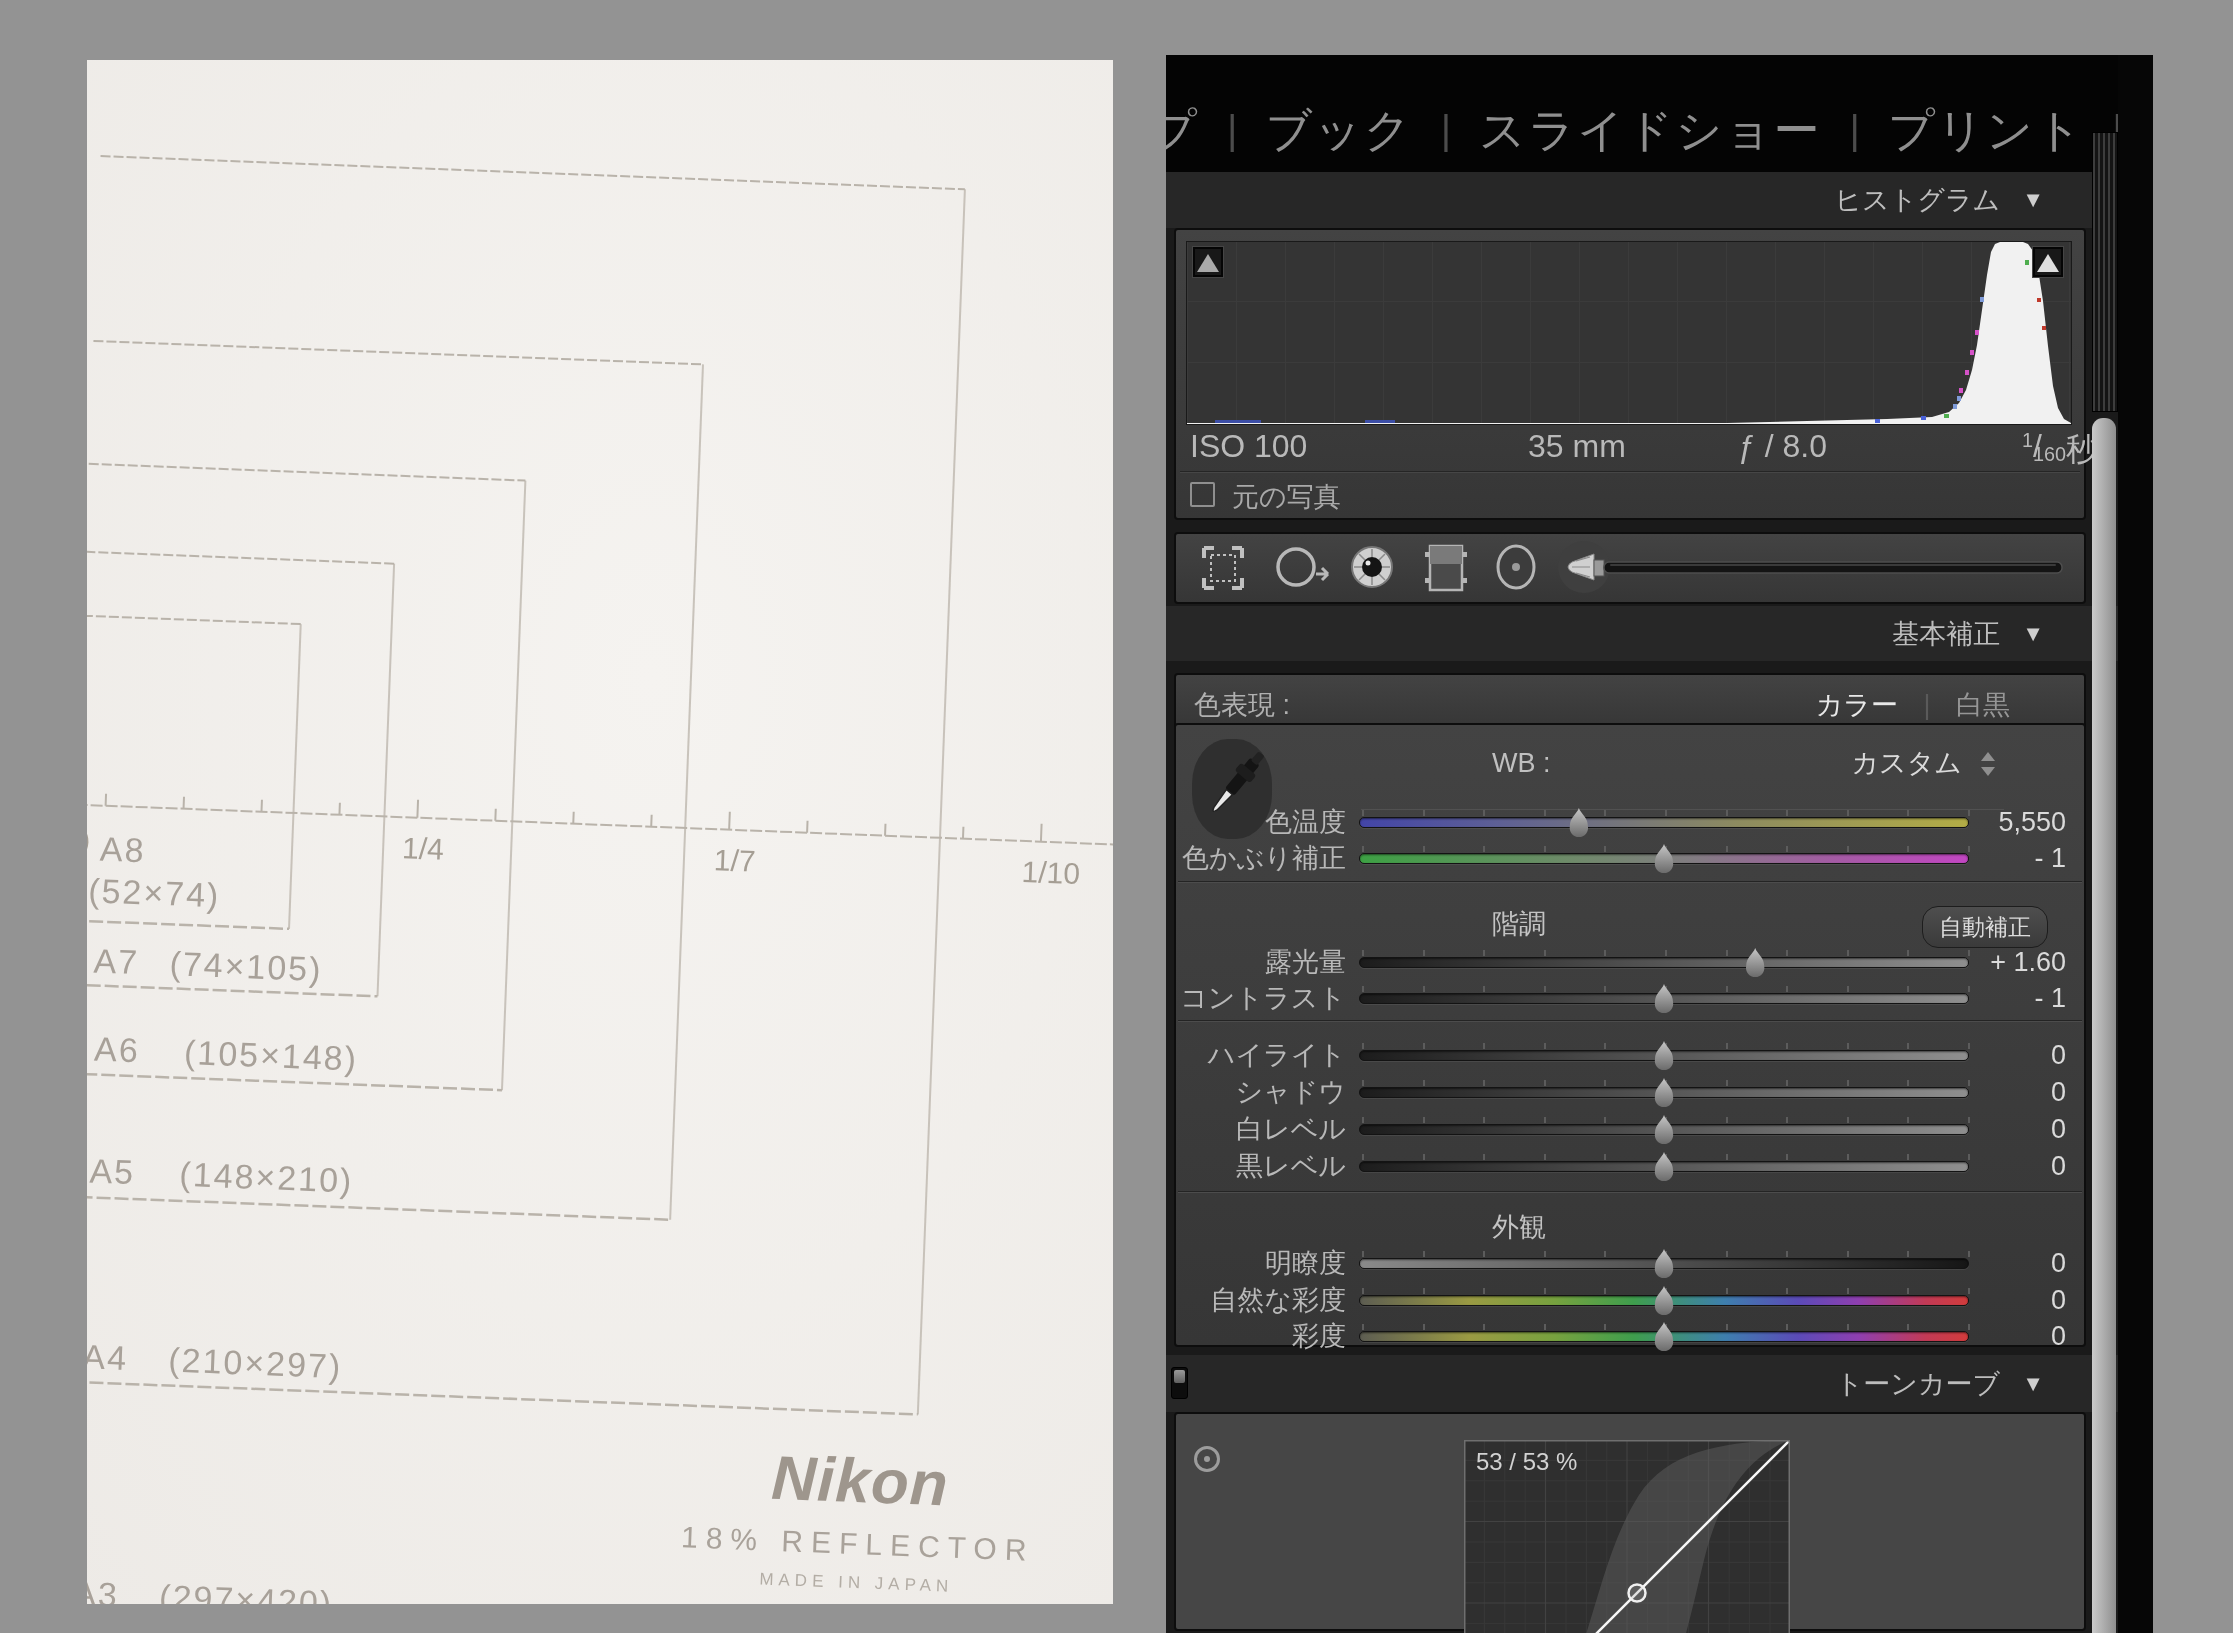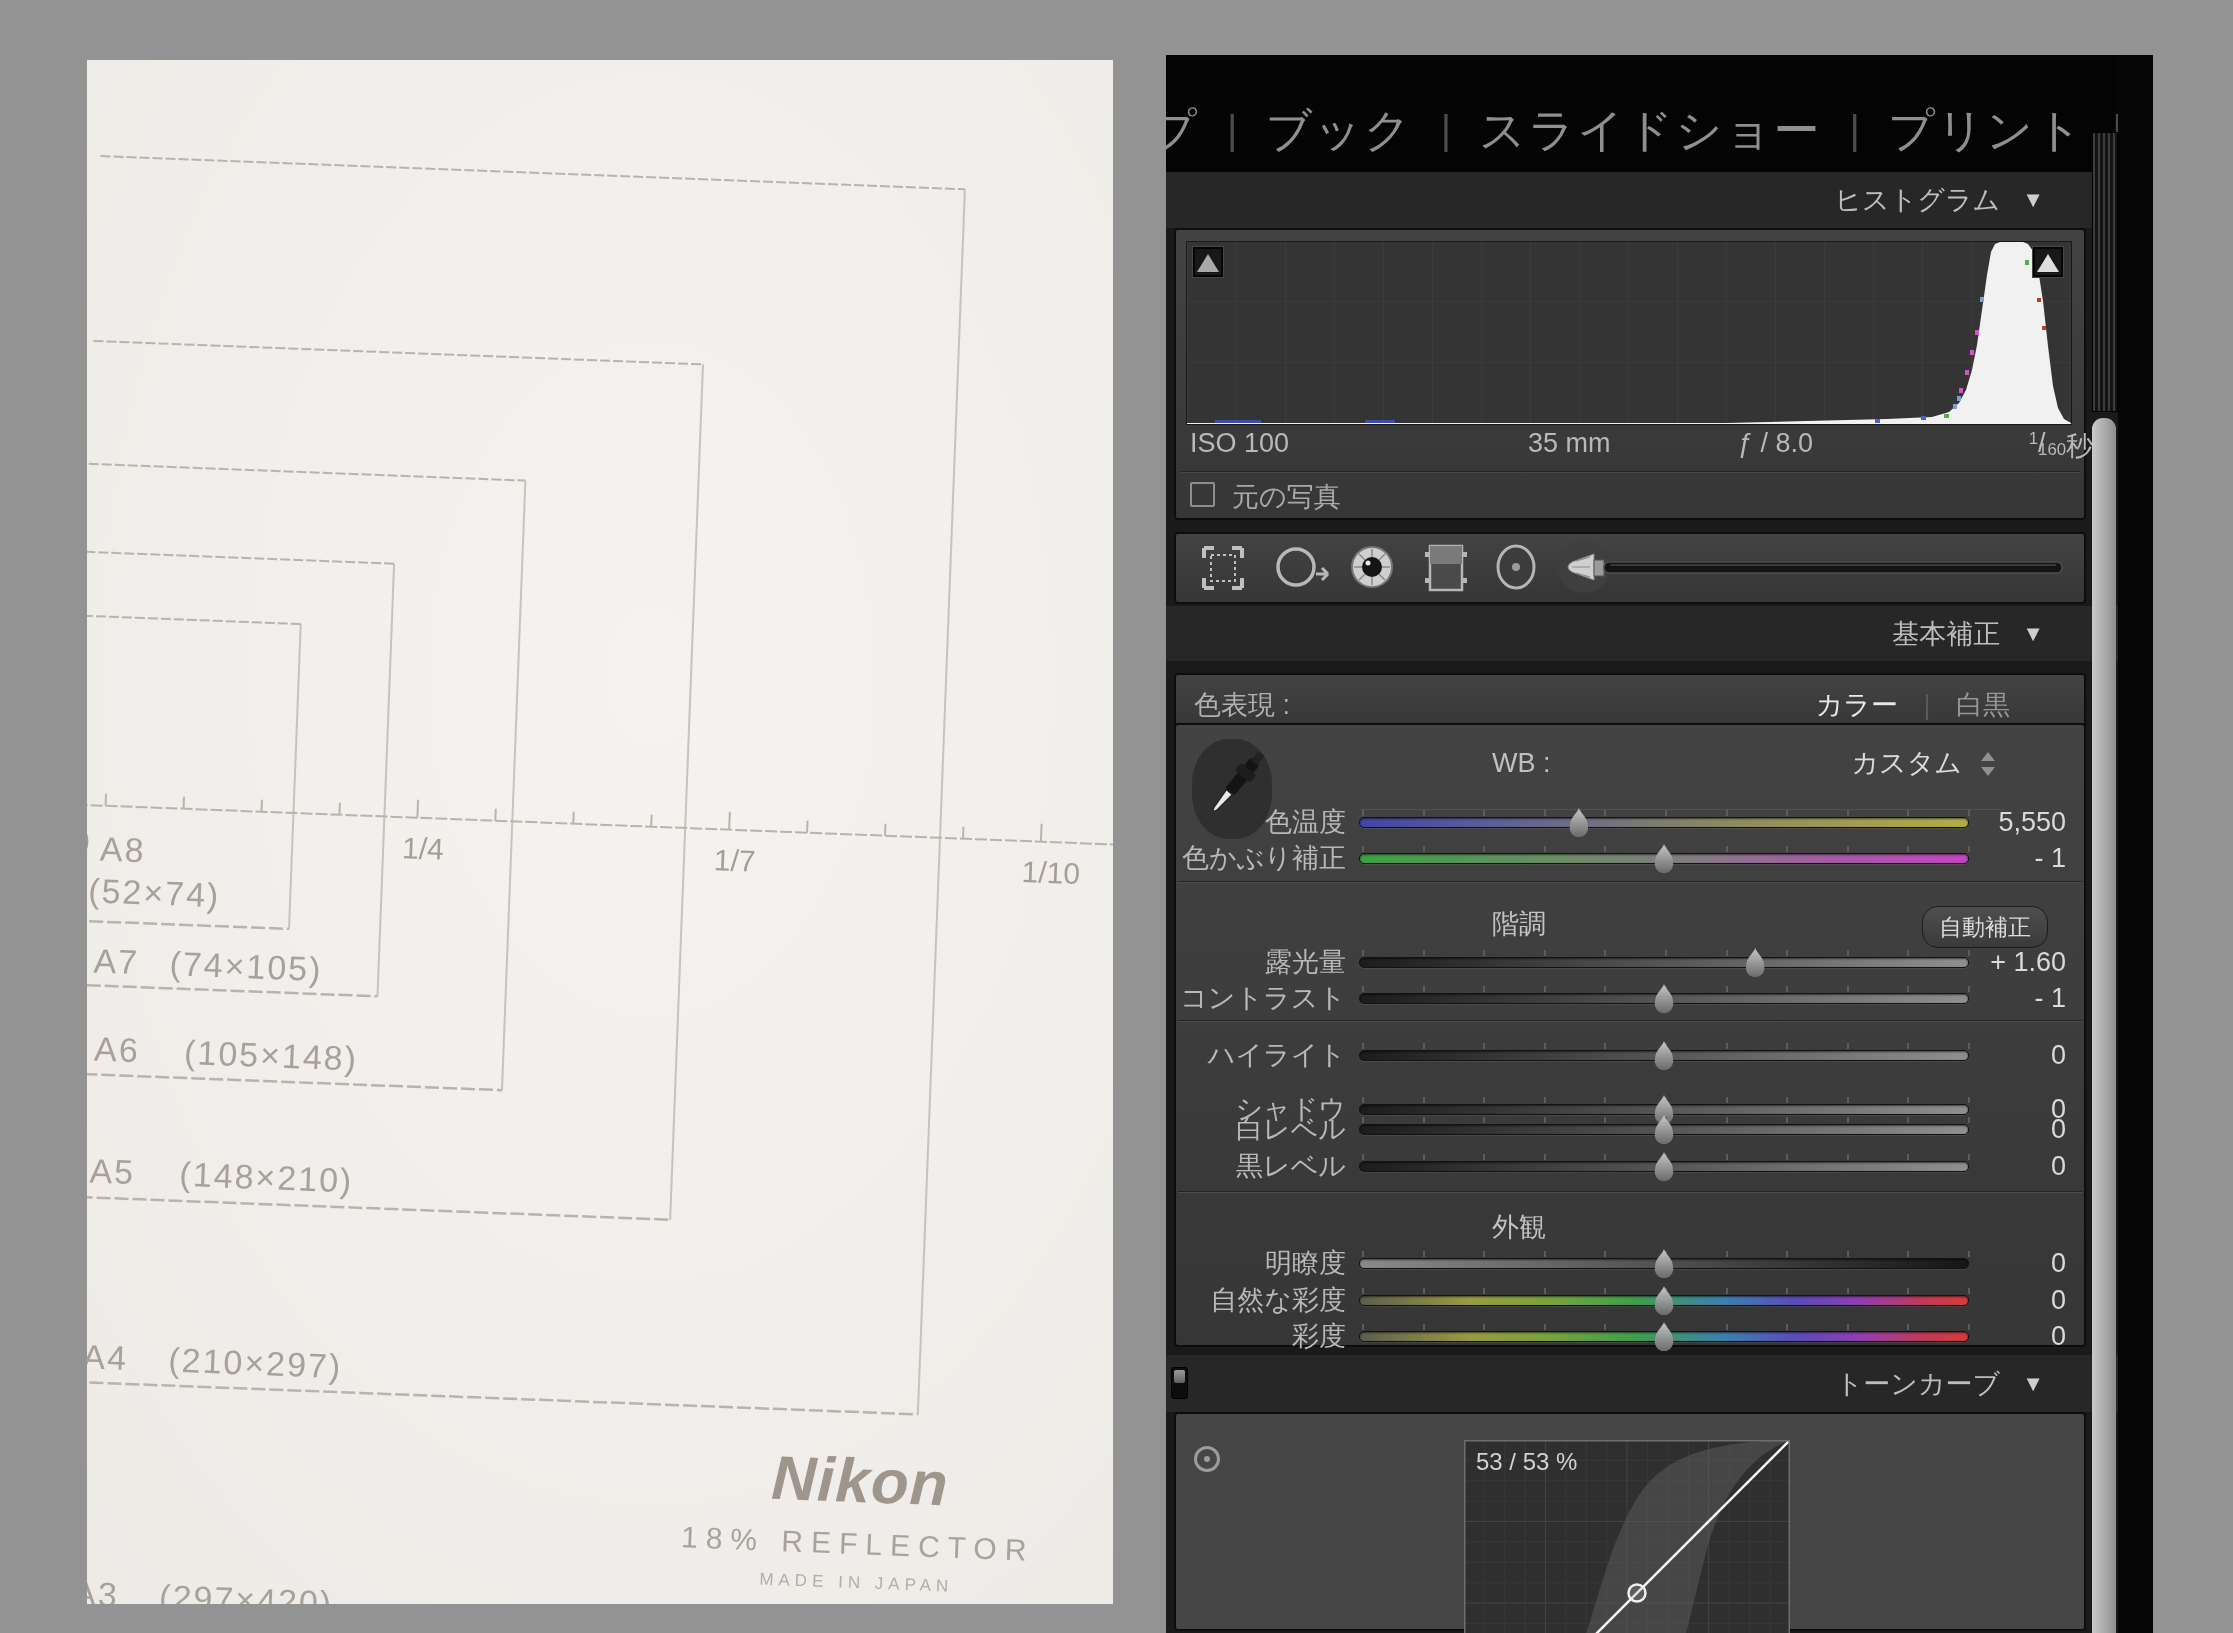--- a/index.html
+++ b/index.html
@@ -23,21 +23,21 @@
         border:2px solid #0d0d0d;border-radius:4px;}
   
   .hist-plot{position:absolute;left:10px;top:11px;width:886px;height:184px;background:#343434;
      border:1px solid #191919;
      background-image:repeating-linear-gradient(90deg,#3b3b3b 0 1px,transparent 1px 49px),
                       repeating-linear-gradient(0deg,#3b3b3b 0 1px,transparent 1px 61px);}
   .clipbox{position:absolute;top:5px;width:30px;height:30px;background:#181818;border:2px solid #050505;
            box-shadow:0 0 0 1px #454545;display:flex;align-items:flex-end;justify-content:center;}
   .clip-tri{width:0;height:0;border-left:11px solid transparent;border-right:11px solid transparent;
             border-bottom:18px solid #a9a9a9;margin-bottom:3px;}
-  .hist-info{position:absolute;left:0;top:198px;width:100%;height:38px;color:#b9b9b9;font-size:27px;}
+  .hist-info{position:absolute;left:0;top:198px;width:100%;height:38px;color:#b9b9b9;font-size:32px;}
   .hist-info span{position:absolute;white-space:nowrap;}
   .hi-divider{position:absolute;left:4px;right:4px;top:242px;height:1px;background:#464646;box-shadow:0 -1px 0 #252525;}
   .orig-row{position:absolute;left:0;top:246px;width:100%;height:40px;color:#a9a9a9;font-size:27px;}
   .checkbox{position:absolute;left:14px;top:6px;width:25px;height:25px;border:2px solid #8f8f8f;border-radius:2px;background:transparent;}
   .orig-label{position:absolute;left:56px;top:3px;}
   
   .tools-svg{position:absolute;left:0;top:0;}
   
   .treat-label{position:absolute;left:18px;top:12px;color:#b0b0b0;font-size:27px;}
   .treat-right{position:absolute;right:74px;top:12px;font-size:27px;}
@@ -352,21 +352,21 @@
       <div class="gdivider" style="top:295px"></div>
 
       <div class="srow" style="top:312px">
         <span class="slabel">ハイライト</span>
         <div class="track t-gray">
             <div class="ticks"></div>
             <div class="thumb" style="left: calc(50% - 11px);"></div>
           </div>
         <span class="svalue">0</span>
       </div>
-      <div class="srow" style="top:366px">
+      <div class="srow" style="top:349px">
         <span class="slabel">シャドウ</span>
         <div class="track t-gray">
             <div class="ticks"></div>
             <div class="thumb" style="left: calc(50% - 11px);"></div>
           </div>
         <span class="svalue">0</span>
       </div>
       <div class="srow" style="top:386px">
         <span class="slabel">白レベル</span>
         <div class="track t-gray">

